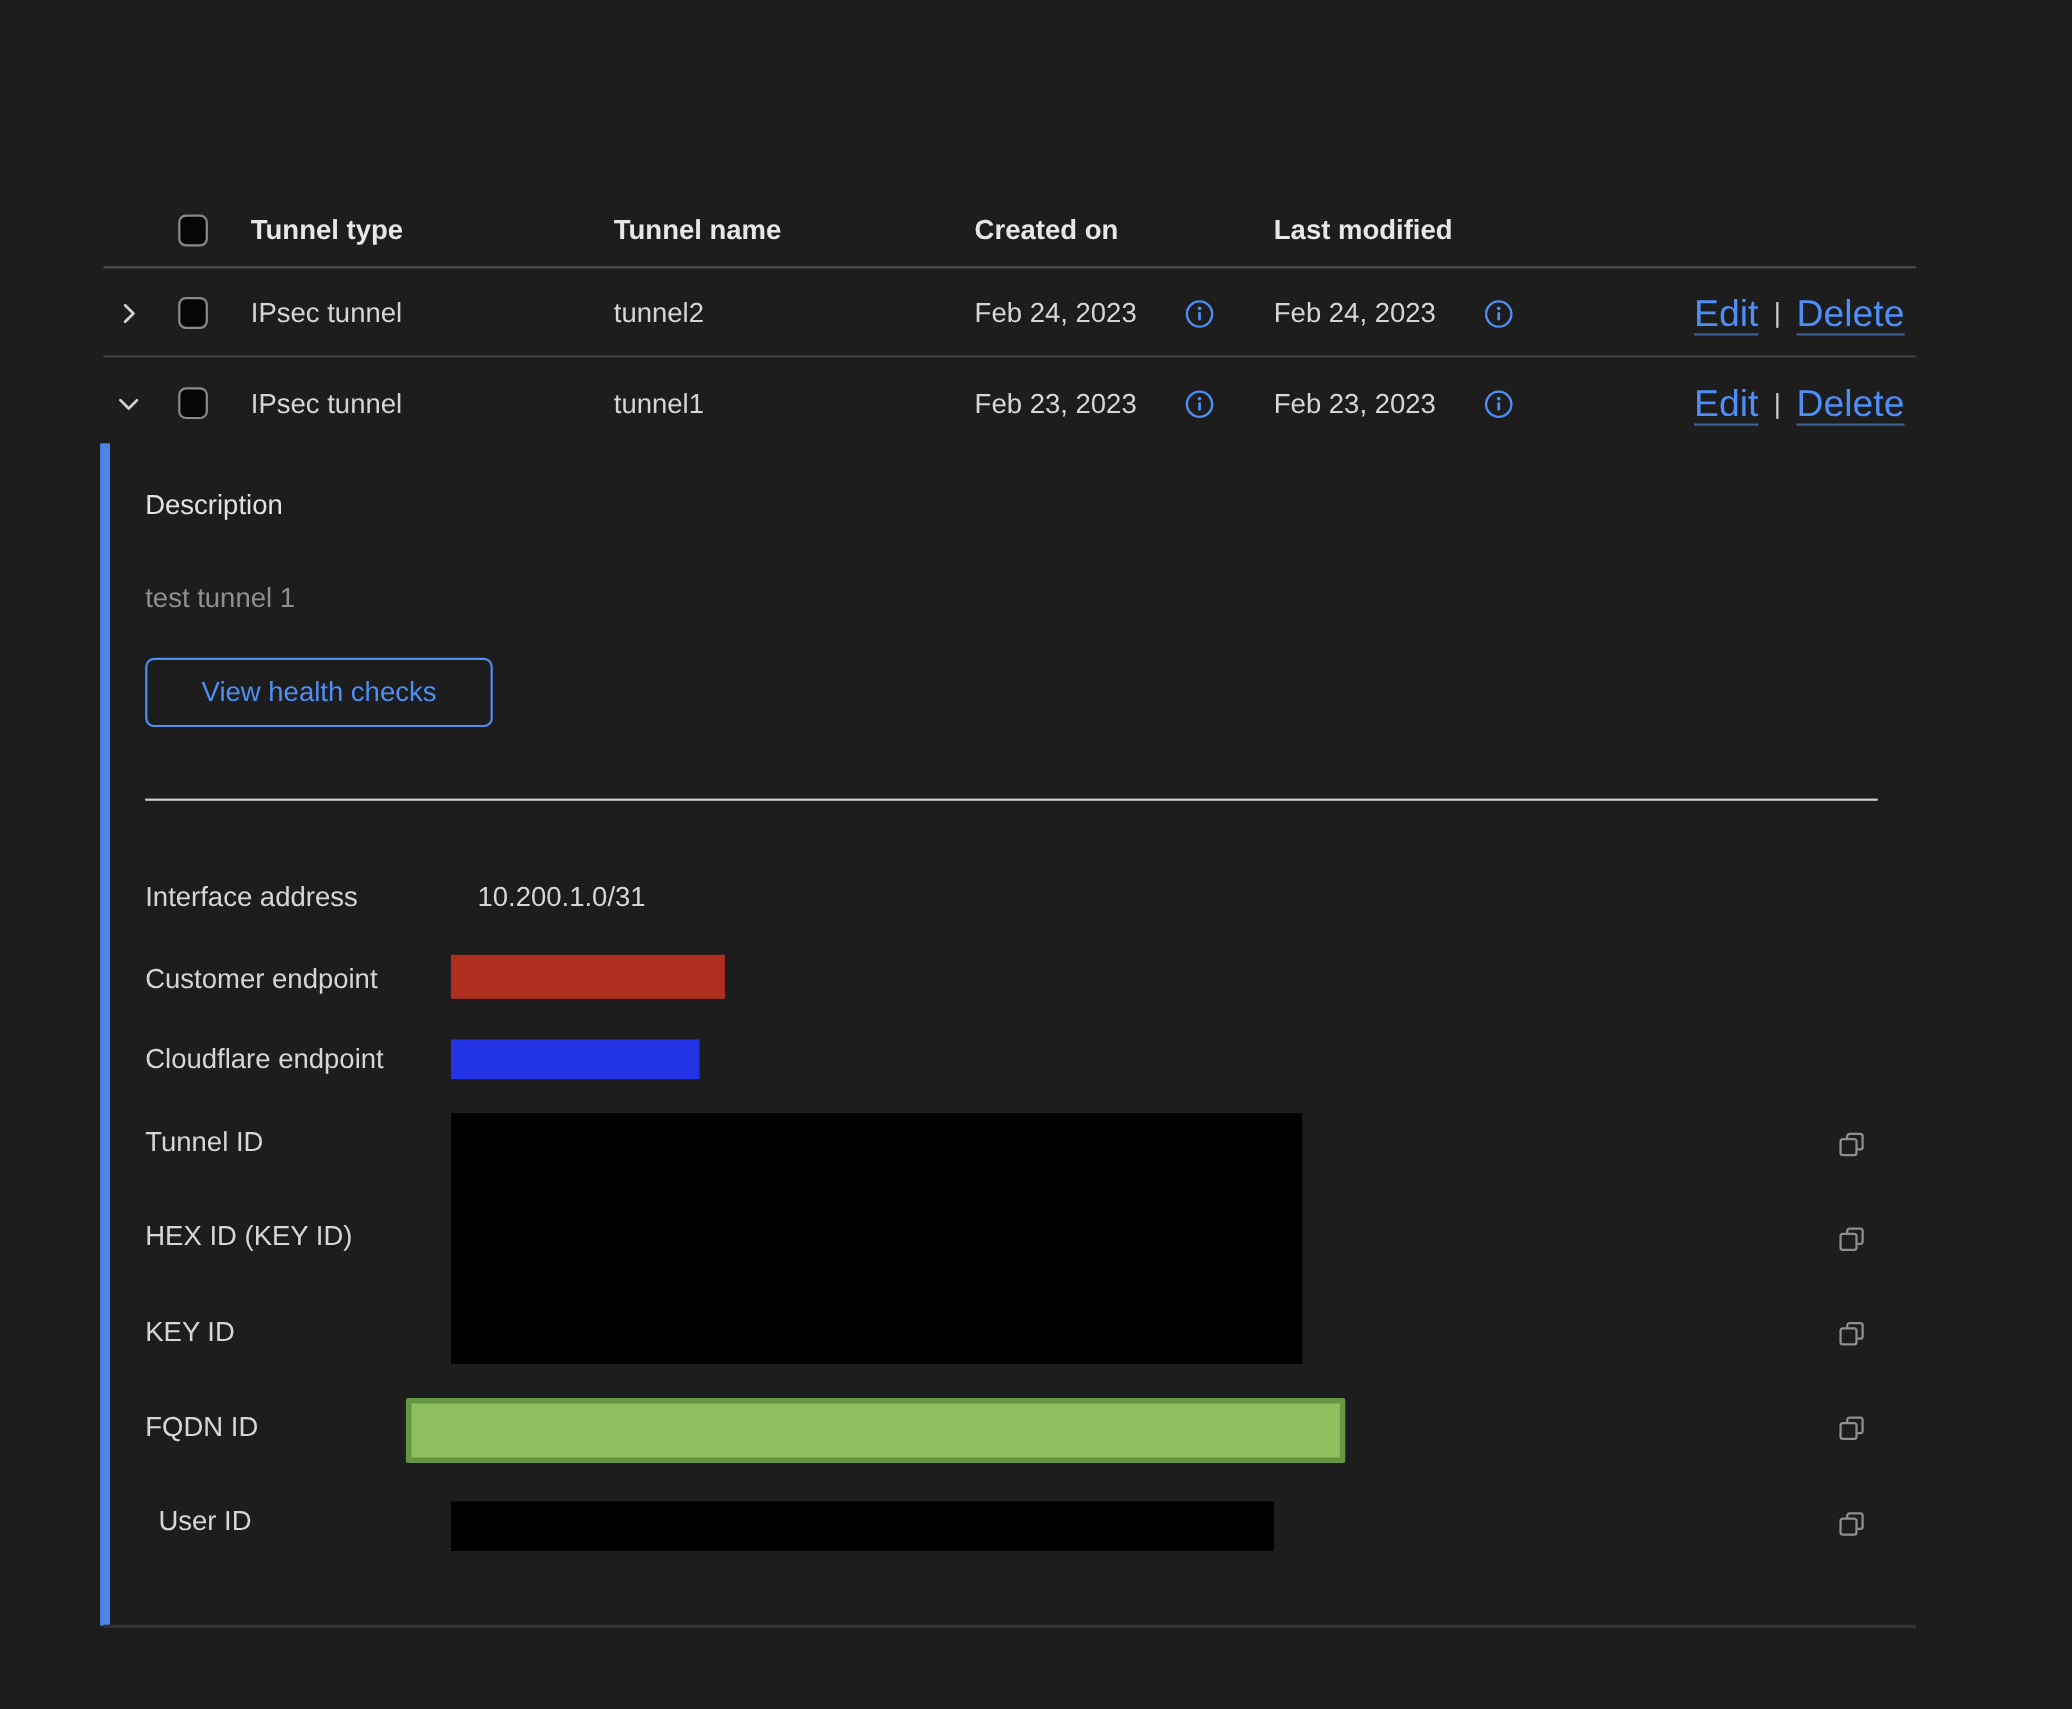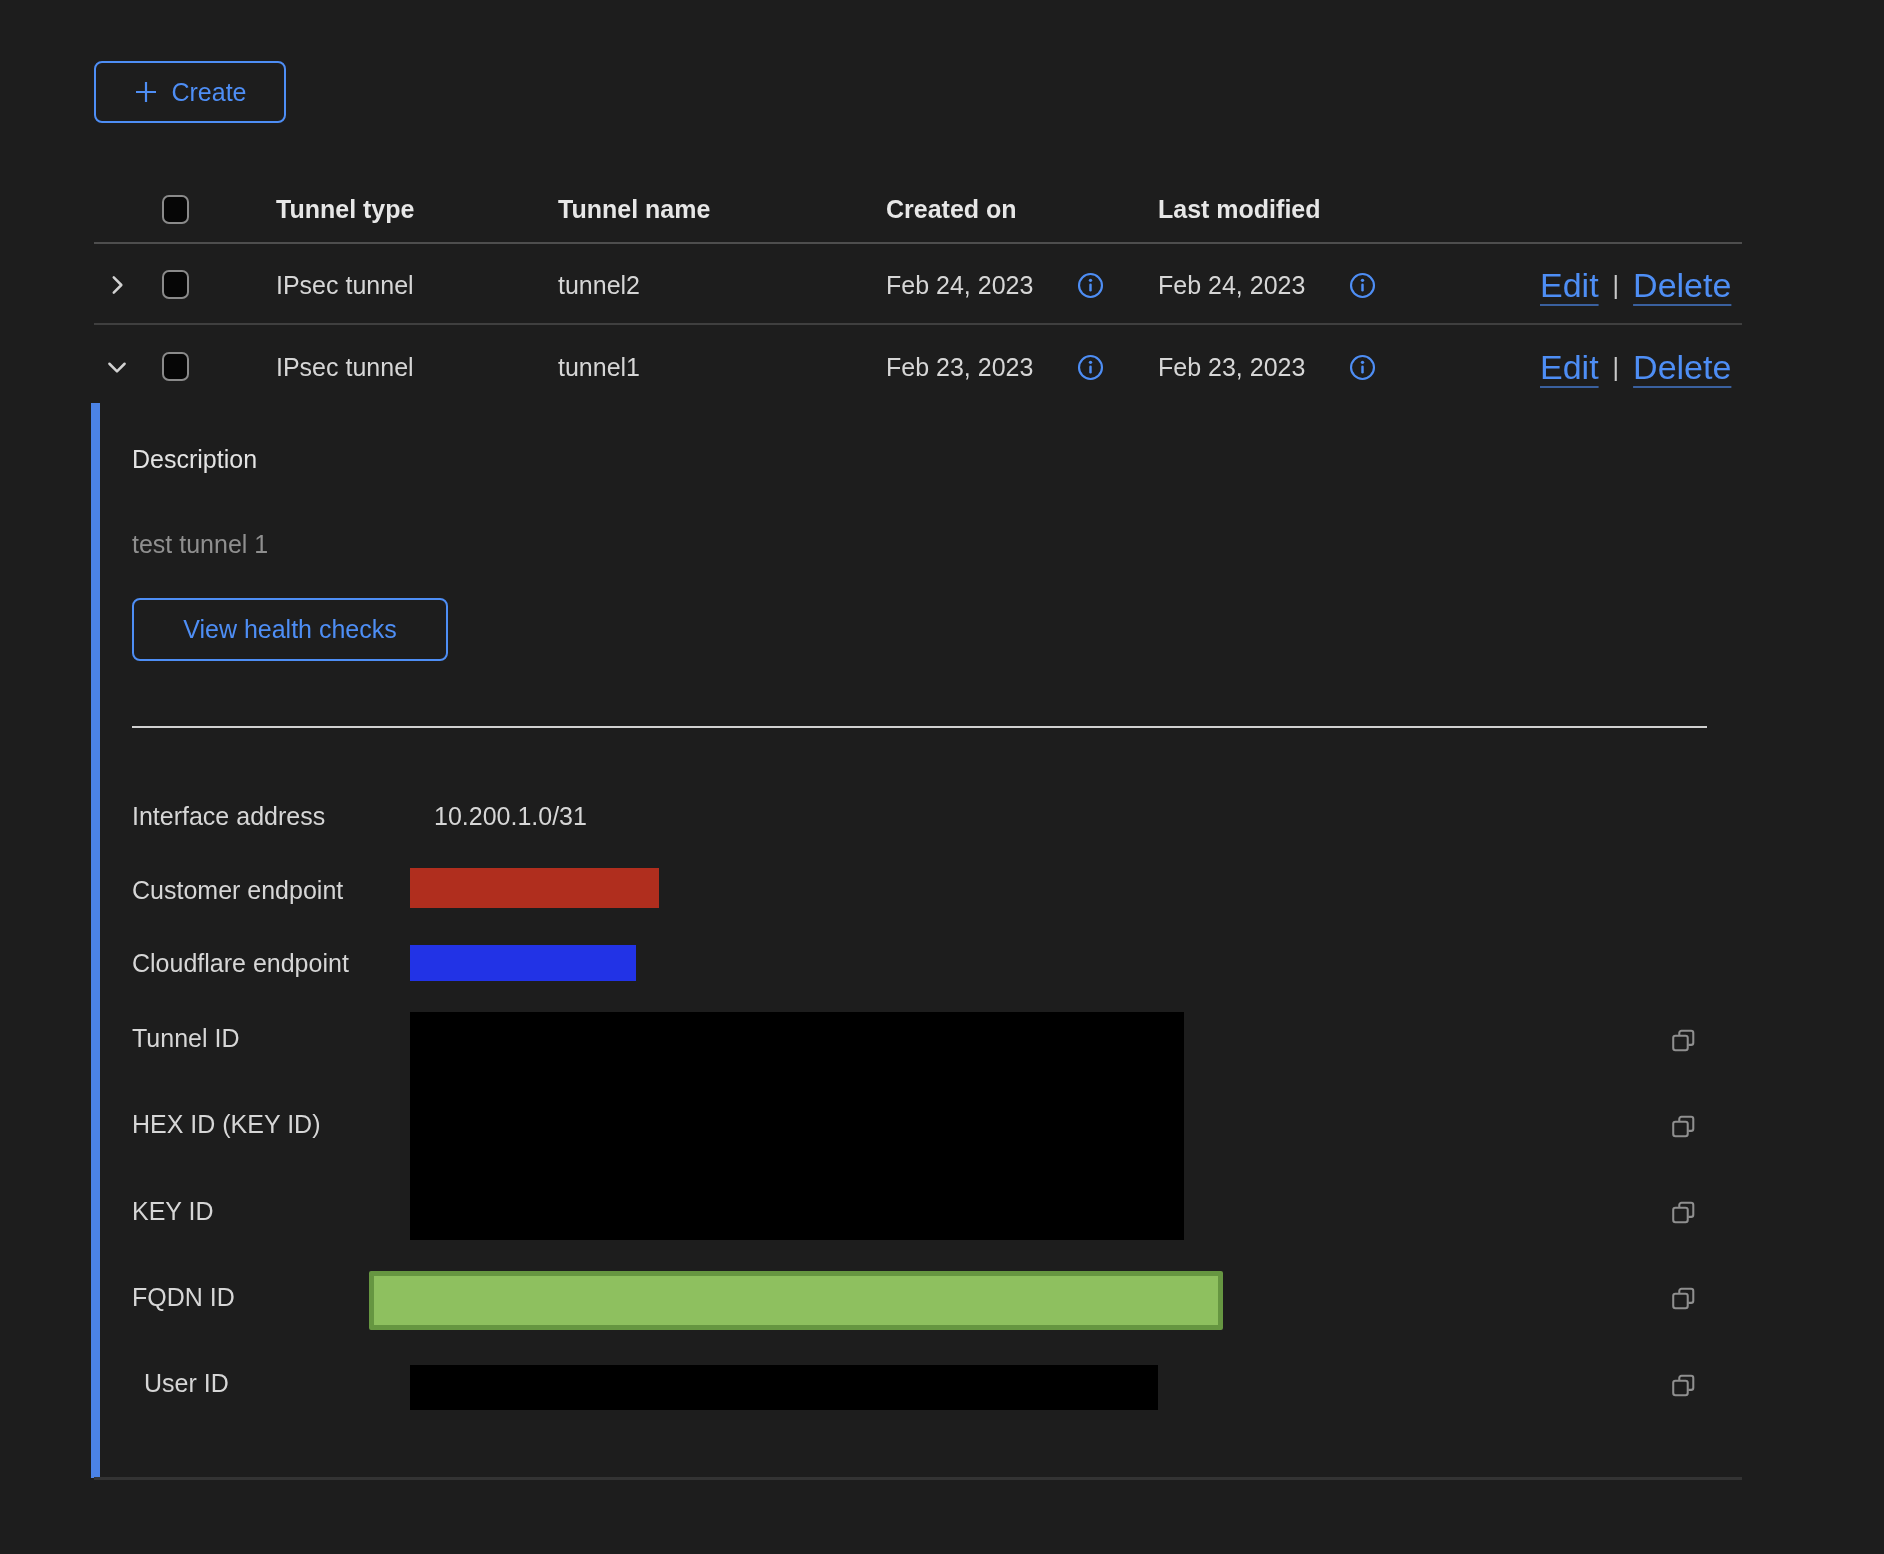--- a/index.html
+++ b/index.html
@@ -7,21 +7,21 @@
     position:relative;width:1884px;height:1554px;background:#1d1d1d;
     font-family:"Liberation Sans", sans-serif;overflow:hidden;
   }
   .abs{position:absolute;}
   .txt{font-size:25px;line-height:30px;color:#d6d6d6;white-space:nowrap;}
   .hdr{font-weight:700;color:#e7e7e7;}
   .muted{color:#8f8f8f;}
   .heading{color:#e3e3e3;font-weight:500;}
 
   
-  .col-type{left:228px;margin-left:48px;} .col-name{left:558px;} .col-created{left:886px;} .col-modified{left:1158px;text-align:center;}
+  .col-type{left:228px;} .col-name{left:558px;} .col-created{left:886px;} .col-modified{left:1158px;text-align:center;}
 
   .checkbox{
     position:absolute;left:162px;width:27px;height:29px;box-sizing:border-box;
     border:2px solid #8a8a8a;border-radius:7px;background:#060606;cursor:pointer;
   }
   .caret{position:absolute;left:104px;width:26px;height:26px;cursor:pointer;}
 
   .divider{position:absolute;left:94px;width:1648px;height:2px;background:#4e4e4e;}
   .divider.row{background:#3f3f3f;}
   .divider.bottom{background:#333333;height:3px;}
@@ -53,28 +53,20 @@
   .redact.black-user{left:410px;top:1365px;width:748px;height:45px;background:#000;}
 
   .copy-btn{position:absolute;left:1669px;width:29px;height:29px;cursor:pointer;}
   svg{display:block;}
 </style>
 </head>
 <body>
 
 <div id="screen">
 
-  <button class="btn-outline create-btn">
-    <span>
-      <svg width="26" height="26" viewBox="0 0 26 26">
-          <path d="M13 3v20M3 13h20" stroke="#4e8ef5" stroke-width="2.2" fill="none"></path>
-        </svg>
-    </span>
-    <span>Create</span>
-  </button>
 
   <div class="checkbox" style="top:195px;"></div>
   <div class="abs txt hdr col-type" style="top:194px;">Tunnel type</div>
   <div class="abs txt hdr col-name" style="top:194px;">Tunnel name</div>
   <div class="abs txt hdr col-created" style="top:194px;">Created on</div>
   <div class="abs txt hdr col-modified" style="top:194px;">Last modified</div>
   <div class="divider" style="top:242px;"></div>
 
   <div>
     <div class="caret" style="top:272px;">

